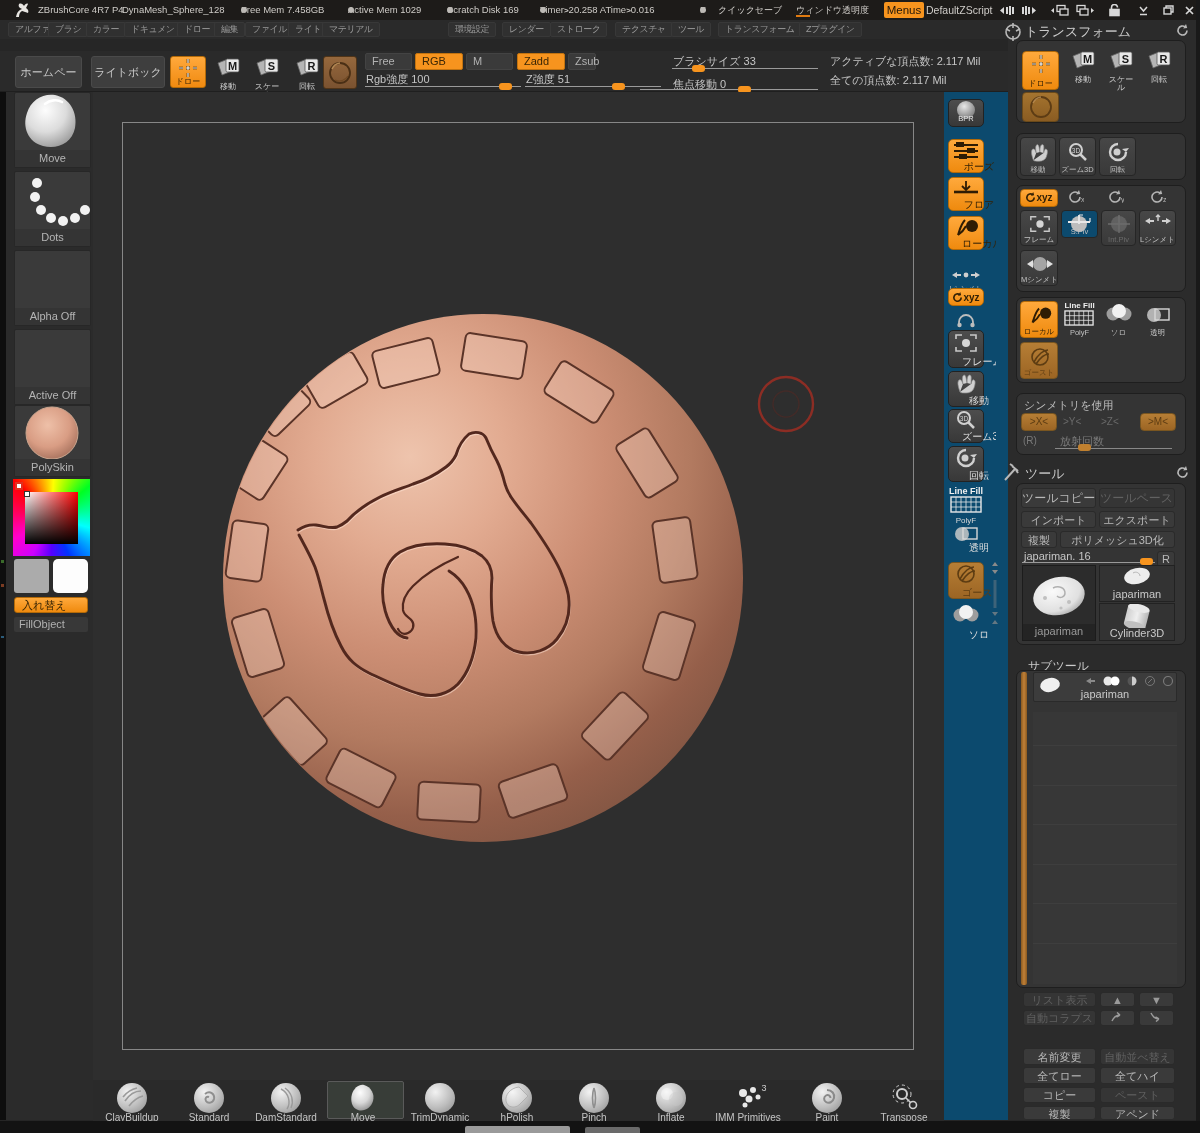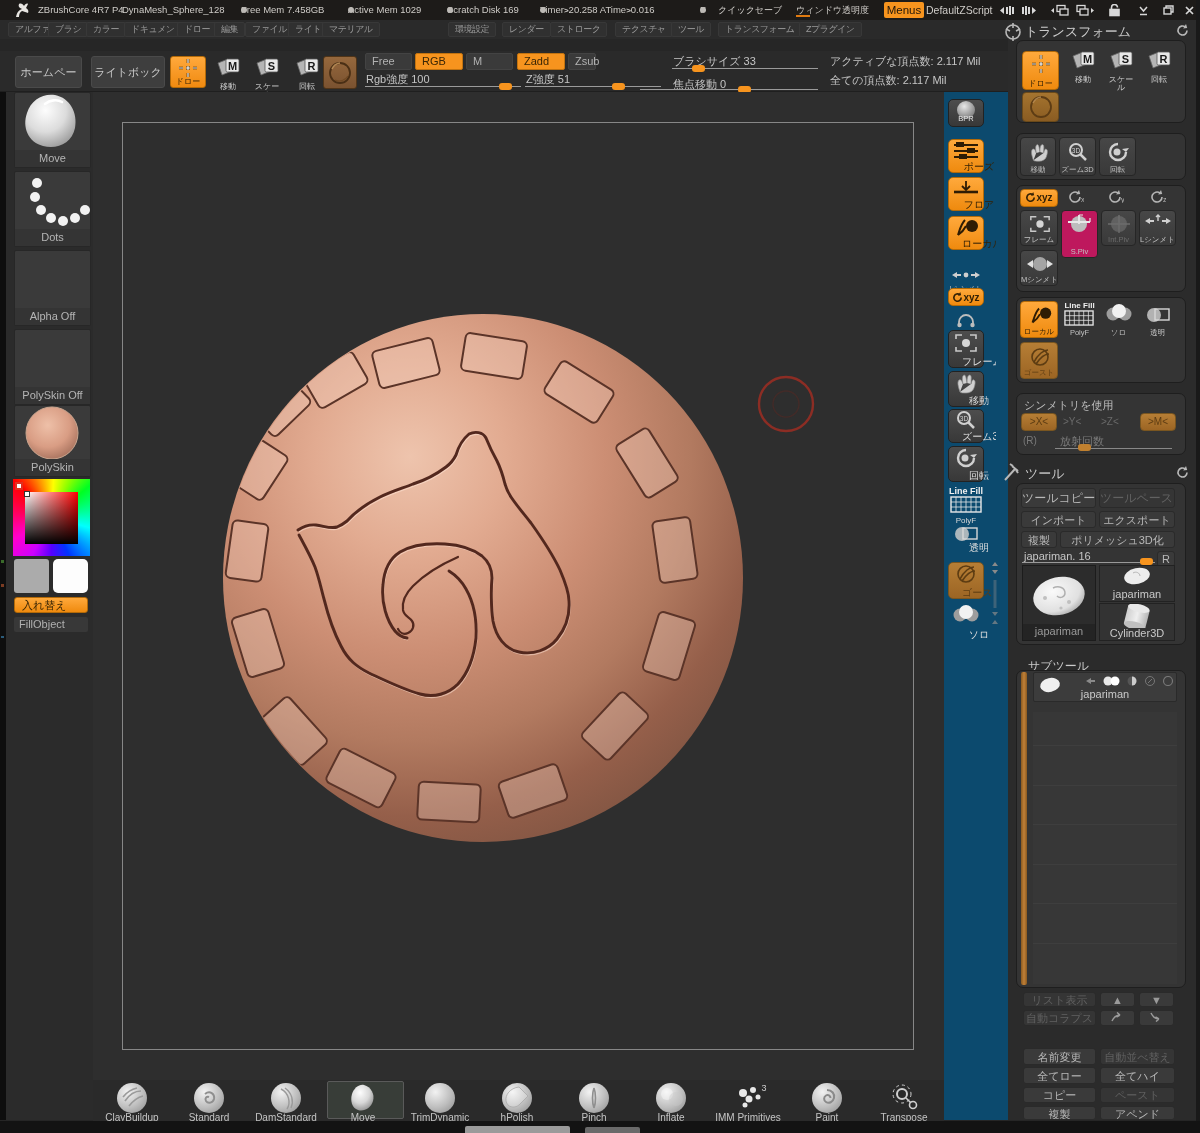--- a/index.html
+++ b/index.html
@@ -208,21 +208,21 @@
             <circle cx="36" cy="46" r="5"></circle>
             <circle cx="48" cy="49" r="5"></circle>
             <circle cx="60" cy="46" r="5"></circle>
             <circle cx="70" cy="38" r="5"></circle>
           </g>
         </svg><div class="lab">Dots</div></div>
 <div class="cell" style="top:158px;height:76px">
         <div class="lab">Alpha Off</div>
       </div>
 <div class="cell" style="top:237px;height:76px">
-        <div class="lab">PolySkin Off</div>
+        <div class="lab">Active Off</div>
       </div>
 <div class="cell" style="top:313px;height:72px"><svg width="75" height="55" viewBox="0 0 75 55">
           <defs>
             <radialGradient id="pskin" cx="42%" cy="35%" r="70%">
               <stop offset="0%" stop-color="#eec0a8"></stop>
               <stop offset="60%" stop-color="#d99d84"></stop>
               <stop offset="100%" stop-color="#a5705c"></stop>
             </radialGradient>
           </defs>
           <circle cx="37" cy="27" r="26" fill="url(#pskin)"></circle>
@@ -453,21 +453,21 @@
           <path d="M12 7 a5 5 0 1 1 -2 -4" fill="none" stroke="#b5b5b5" stroke-width="1.6"></path>
           <path d="M11 0 l1.2 4 l-4 0.5 Z" fill="#b5b5b5"></path>
           <text x="13" y="12" font-size="7" fill="#b5b5b5">z</text>
         </svg></div>
 <div class="gbtn" style="left:12px;top:190px;width:38px;height:36px"><svg width="28" height="22" viewBox="0 0 28 24" style="margin:2px 0 0 5px">
           <g stroke="#c9c9c9" stroke-width="1.6" fill="none">
             <path d="M4 8 v-4 h6 M18 4 h6 v4 M24 16 v4 h-6 M10 20 h-6 v-4"></path>
           </g>
           <circle cx="14" cy="12" r="4" fill="#d5d5d5"></circle>
         </svg><div class="t">フレーム</div></div>
-<div class="gbtn" style="left:53px;top:190px;width:37px;height:48px;background:#be185d"><svg width="28" height="22" viewBox="0 0 28 22" style="margin:2px 0 0 4px">
+<div class="gbtn" style="left:53px;top:190px;width:37px;height:28px;background:#0c4a6e"><svg width="28" height="22" viewBox="0 0 28 22" style="margin:2px 0 0 4px">
           <circle cx="13" cy="11" r="8" fill="#bdbdbd"></circle>
           <path d="M2 9 h22 M13 2 v9" stroke="#e8e8e8" stroke-width="1.8"></path>
           <path d="M24 9 v-4 M13 2 h4" stroke="#e8e8e8" stroke-width="1.2"></path>
         </svg><div class="t">S.Piv</div></div>
 <div class="gbtn dis" style="left:93px;top:190px;width:35px;height:36px"><svg width="26" height="22" viewBox="0 0 26 22" style="margin:2px 0 0 4px" opacity="0.35">
           <circle cx="13" cy="11" r="8" fill="#999"></circle>
           <path d="M2 11 h22 M13 2 v18" stroke="#bbb" stroke-width="1.5"></path>
         </svg><div class="t" style="color:#6b6b6b">Int.Piv</div></div>
 <div class="gbtn" style="left:131px;top:190px;width:37px;height:36px"><svg width="30" height="22" viewBox="0 0 30 22" style="margin:2px 0 0 3px">
           <g fill="#d0d0d0">

